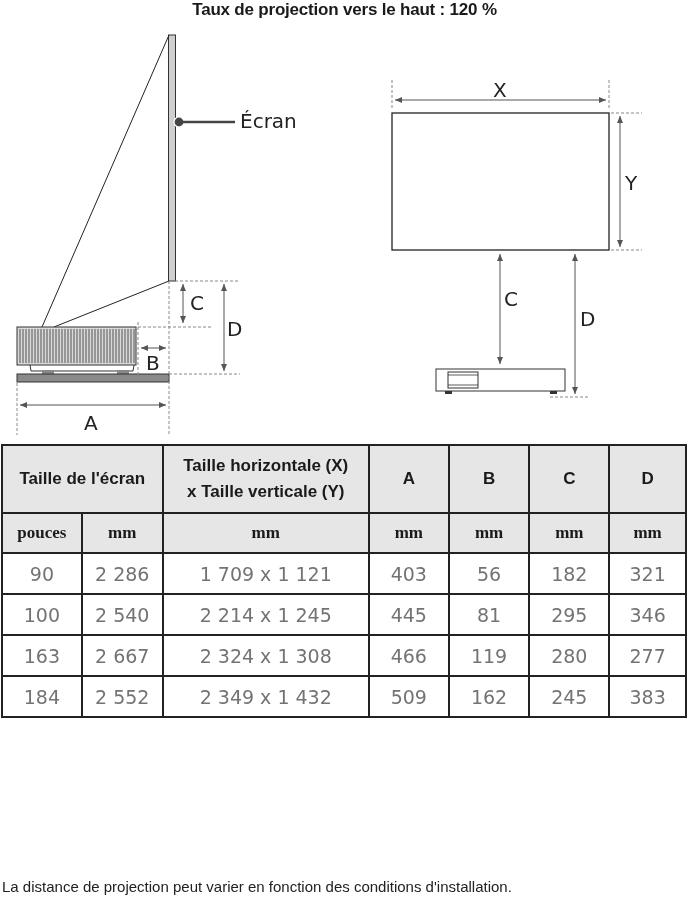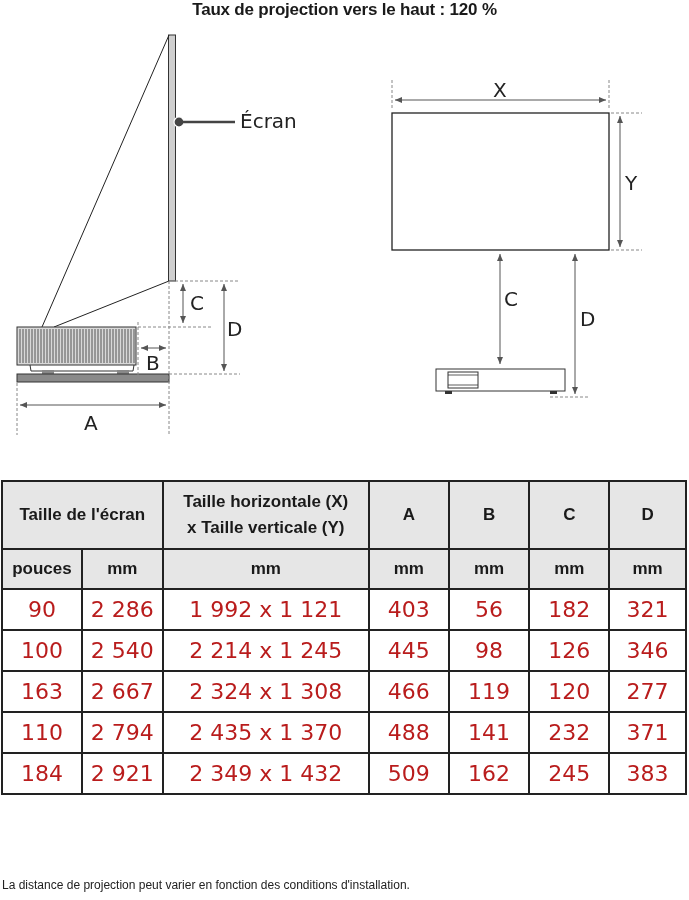--- a/index.html
+++ b/index.html
@@ -1,26 +1,26 @@
 <!DOCTYPE html>
 <html><head>
 <meta charset="utf-8">
 <style>
   html,body{margin:0;padding:0;background:#fff;}
   body{width:689px;height:900px;position:relative;overflow:hidden;font-family:"DejaVu Sans",sans-serif;color:#1a1a1a;}
   .title{position:absolute;left:0;top:0;width:689px;text-align:center;font-family:"Liberation Sans",sans-serif;font-weight:bold;font-size:17px;line-height:20px;letter-spacing:-0.2px;}
   svg.diagram{position:absolute;left:0;top:0;}
   .lbl{font-family:"DejaVu Sans",sans-serif;font-size:20px;fill:#222;}
-  table.spec{position:absolute;left:1px;top:480px;width:686px;border-collapse:collapse;font-family:"DejaVu Sans",sans-serif;}
+  table.spec{position:absolute;left:1px;top:444px;width:686px;border-collapse:collapse;font-family:"DejaVu Sans",sans-serif;}
   table.spec td, table.spec th{border:2px solid #222;text-align:center;padding:0;}
   table.spec th{background:#e6e6e6;font-family:"Liberation Sans",sans-serif;font-weight:bold;font-size:17px;color:#1a1a1a;}
   table.spec tr.h1 th{height:66px;line-height:26px;}
-  table.spec tr.h2 th{height:38px;}
-  table.spec td{height:39px;font-size:22px;font-weight:normal;color:#b91c1c;}
-  .footnote{position:absolute;left:2px;top:878px;font-family:"Liberation Sans",sans-serif;font-size:12px;color:#222;}
+  table.spec tr.h2 th{height:38px;font-family:Liberation Serif, serif;}
+  table.spec td{height:39px;font-size:19px;font-weight:normal;color:#737373;}
+  .footnote{position:absolute;left:2px;top:878px;font-family:"Liberation Sans",sans-serif;font-size:15px;color:#222;}
 </style>
 </head>
 <body>
 
 <div class="title">Taux de projection vers le haut : 120 %</div>
 
 <svg class="diagram" width="689" height="460" viewBox="0 0 689 460">
   <defs>
     <marker id="arr" markerWidth="8" markerHeight="8" refX="7" refY="4" orient="auto-start-reverse">
       <path d="M0,1 L7,4 L0,7 Z" fill="#555"></path>
@@ -164,56 +164,47 @@
     <th>mm</th>
     <th>mm</th>
     <th>mm</th>
     <th>mm</th>
     <th>mm</th>
     <th>mm</th>
   </tr>
   <tr>
     <td>90</td>
         <td>2 286</td>
-        <td>1 992 x 1 121</td>
+        <td>1 709 x 1 121</td>
         <td>403</td>
         <td>56</td>
         <td>182</td>
         <td>321</td>
   </tr>
   <tr>
     <td>100</td>
         <td>2 540</td>
         <td>2 214 x 1 245</td>
         <td>445</td>
-        <td>98</td>
-        <td>126</td>
+        <td>81</td>
+        <td>295</td>
         <td>346</td>
   </tr>
   <tr>
     <td>163</td>
         <td>2 667</td>
         <td>2 324 x 1 308</td>
         <td>466</td>
         <td>119</td>
-        <td>120</td>
+        <td>280</td>
         <td>277</td>
   </tr>
   <tr>
-    <td>110</td>
-        <td>2 794</td>
-        <td>2 435 x 1 370</td>
-        <td>488</td>
-        <td>141</td>
-        <td>232</td>
-        <td>371</td>
-  </tr>
-  <tr>
     <td>184</td>
-        <td>2 921</td>
+        <td>2 552</td>
         <td>2 349 x 1 432</td>
         <td>509</td>
         <td>162</td>
         <td>245</td>
         <td>383</td>
   </tr>
 </tbody>
   </table>
 
 <div class="footnote">La distance de projection peut varier en fonction des conditions d'installation.</div>

